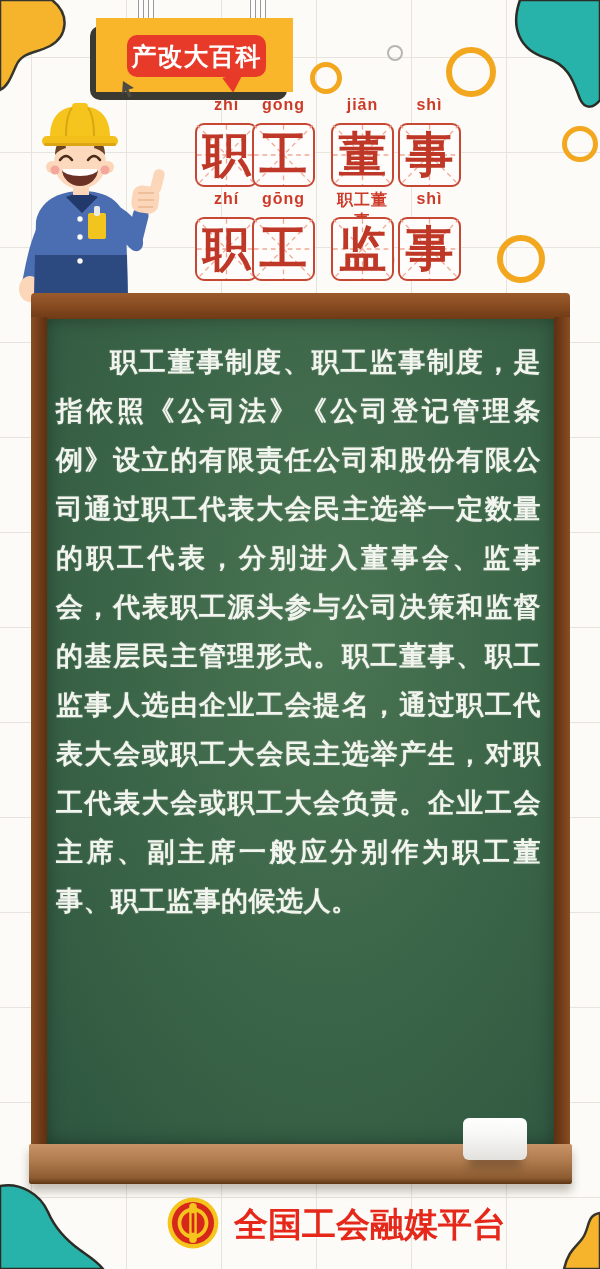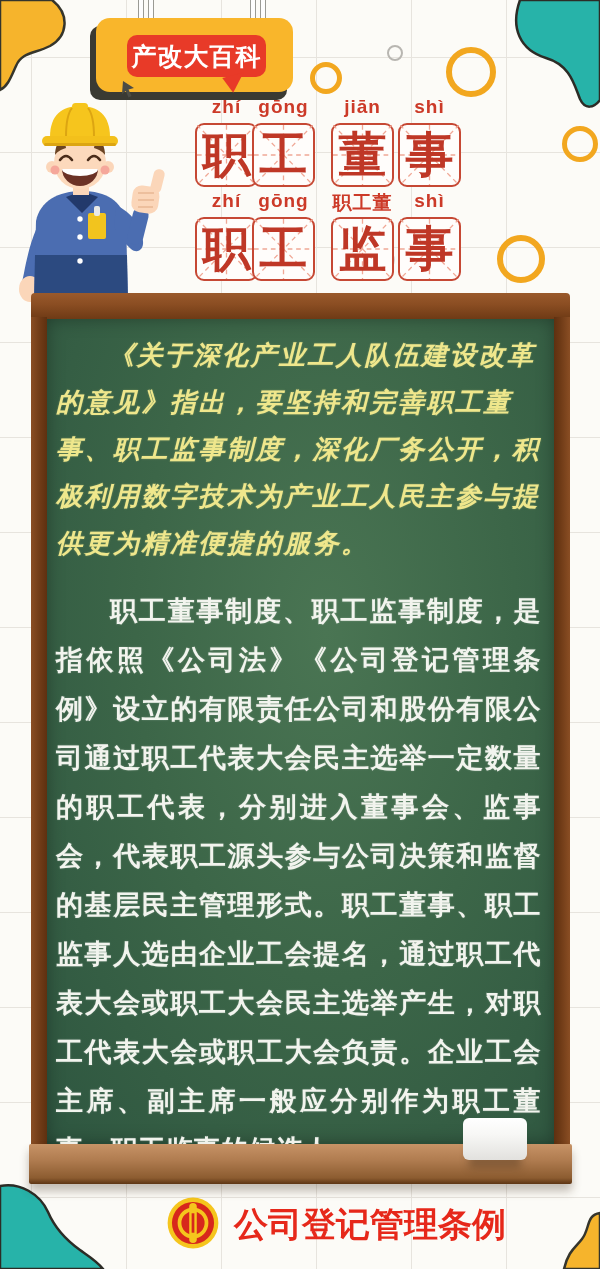--- a/index.html
+++ b/index.html
@@ -19,34 +19,34 @@
   .ring.r2{left:446px;top:47px;width:38px;height:38px;border-width:6px;}
   .ring.r3{left:562px;top:126px;width:26px;height:26px;}
   .ring.r4{left:497px;top:235px;width:36px;height:36px;border-width:6px;}
   .ring.gray{left:387px;top:45px;width:12px;height:12px;border:2px solid #b8b6b1;}
   .ring.silver{left:375px;top:250px;width:16px;height:16px;border:2px solid #d9d7d3;z-index:3;}
   .coin{position:absolute;left:197px;top:252px;width:18px;height:18px;border-radius:50%;
         background:#fccc1c;border:3px solid #f0a816;z-index:3;}
   
   .banner{position:absolute;left:88px;top:6px;width:220px;height:110px;z-index:8;}
   .banner-shadow{position:absolute;left:2px;top:20px;width:197px;height:74px;border-radius:10px;background:#3a3a33;}
-  .banner-board{position:absolute;left:8px;top:12px;width:197px;height:74px;border-radius:14px;background:#f9b62b;}
+  .banner-board{position:absolute;left:8px;top:12px;width:197px;height:74px;border-radius:0;background:#f9b62b;}
   .pin{position:absolute;top:-8px;width:16px;height:22px;}
   .pin i{position:absolute;top:0;width:4px;height:20px;border-radius:2px;background:#fdfdfd;border:1px solid #9a9a94;}
   .pin i:first-child{left:0;} .pin i:last-child{right:0;}
   .pin-left{left:50px;} .pin-right{left:162px;}
   .banner-bubble{position:absolute;left:31px;top:17px;width:139px;height:42px;border-radius:10px;
                  background:#e83a28;display:flex;align-items:center;justify-content:center;}
   .banner-bubble span{color:#fff;font-size:25px;font-weight:800;letter-spacing:1px;white-space:nowrap;}
   .bubble-tail{position:absolute;left:97px;top:40px;width:0;height:0;
                border-left:7px solid transparent;border-right:15px solid transparent;
                border-top:17px solid #e83a28;transform:rotate(-14deg);}
   .cursor-ic{position:absolute;left:24px;top:62px;width:18px;height:20px;}
   
-  .pinyin{position:absolute;width:63px;text-align:center;color:#cc3a28;font-size:19px;font-weight:700;letter-spacing:1px;z-index:4;}
+  .pinyin{position:absolute;width:63px;text-align:center;color:#cc3a28;font-size:16px;font-weight:700;letter-spacing:1px;z-index:4;}
   .tbox{position:absolute;width:63px;height:64px;background:#fffdfb;border:2.5px solid #c64834;
         border-radius:9px;box-sizing:border-box;z-index:4;}
   .tbox svg{position:absolute;left:0;top:0;width:100%;height:100%;}
   .tbox b{position:absolute;left:0;top:0;width:100%;height:100%;display:flex;align-items:center;justify-content:center;
           color:#bf3726;font-size:48px;font-weight:900;font-family:"Liberation Sans",sans-serif;}
   .row1{top:123px;} .row2{top:217px;}
   .c1{left:195px;} .c2{left:252px;} .c3{left:331px;} .c4{left:398px;}
   .py1{top:96px;} .py2{top:190px;}
   
   .blackboard{position:absolute;left:31px;top:293px;width:539px;height:891px;z-index:5;}
@@ -261,32 +261,31 @@
           <line x1="63" y1="0" x2="0" y2="64"></line>
           <line x1="31.5" y1="0" x2="31.5" y2="64"></line>
           <line x1="0" y1="32" x2="63" y2="32"></line>
         </g>
       </svg>
     <b>事</b>
   </div>
 
   <div class="blackboard">
     <div class="bb-green">
-      <p class="chalk-quote">《关于深化产业工人队伍建设改革的意见》指出，要坚持和完善职工董事、职工监事制度，深化厂务公开，积极利用数字技术为产业工人民主参与提供更为精准便捷的服务。</p>
       <p class="chalk-body">职工董事制度、职工监事制度，是指依照《公司法》《公司登记管理条例》设立的有限责任公司和股份有限公司通过职工代表大会民主选举一定数量的职工代表，分别进入董事会、监事会，代表职工源头参与公司决策和监督的基层民主管理形式。职工董事、职工监事人选由企业工会提名，通过职工代表大会或职工大会民主选举产生，对职工代表大会或职工大会负责。企业工会主席、副主席一般应分别作为职工董事、职工监事的候选人。</p>
     </div>
     <div class="bb-top"></div>
     <div class="bb-left"></div>
     <div class="bb-right"></div>
     <div class="eraser"></div>
     <div class="bb-tray"></div>
   </div>
 
   <svg class="footer-logo" viewBox="0 0 100 100">
     <circle cx="50" cy="50" r="47" fill="#f5c51d"></circle>
     <circle cx="50" cy="50" r="39" fill="#d7271c"></circle>
     <circle cx="50" cy="50" r="25" fill="none" stroke="#f5c51d" stroke-width="7"></circle>
     <rect x="43" y="13" width="14" height="74" rx="7" fill="#f5c51d"></rect>
     <rect x="47.5" y="32" width="5" height="36" fill="#d7271c"></rect>
   </svg>
-  <div class="footer-label">公司登记管理条例</div>
+  <div class="footer-label">全国工会融媒平台</div>
 
 </div>
 
 </body></html>

